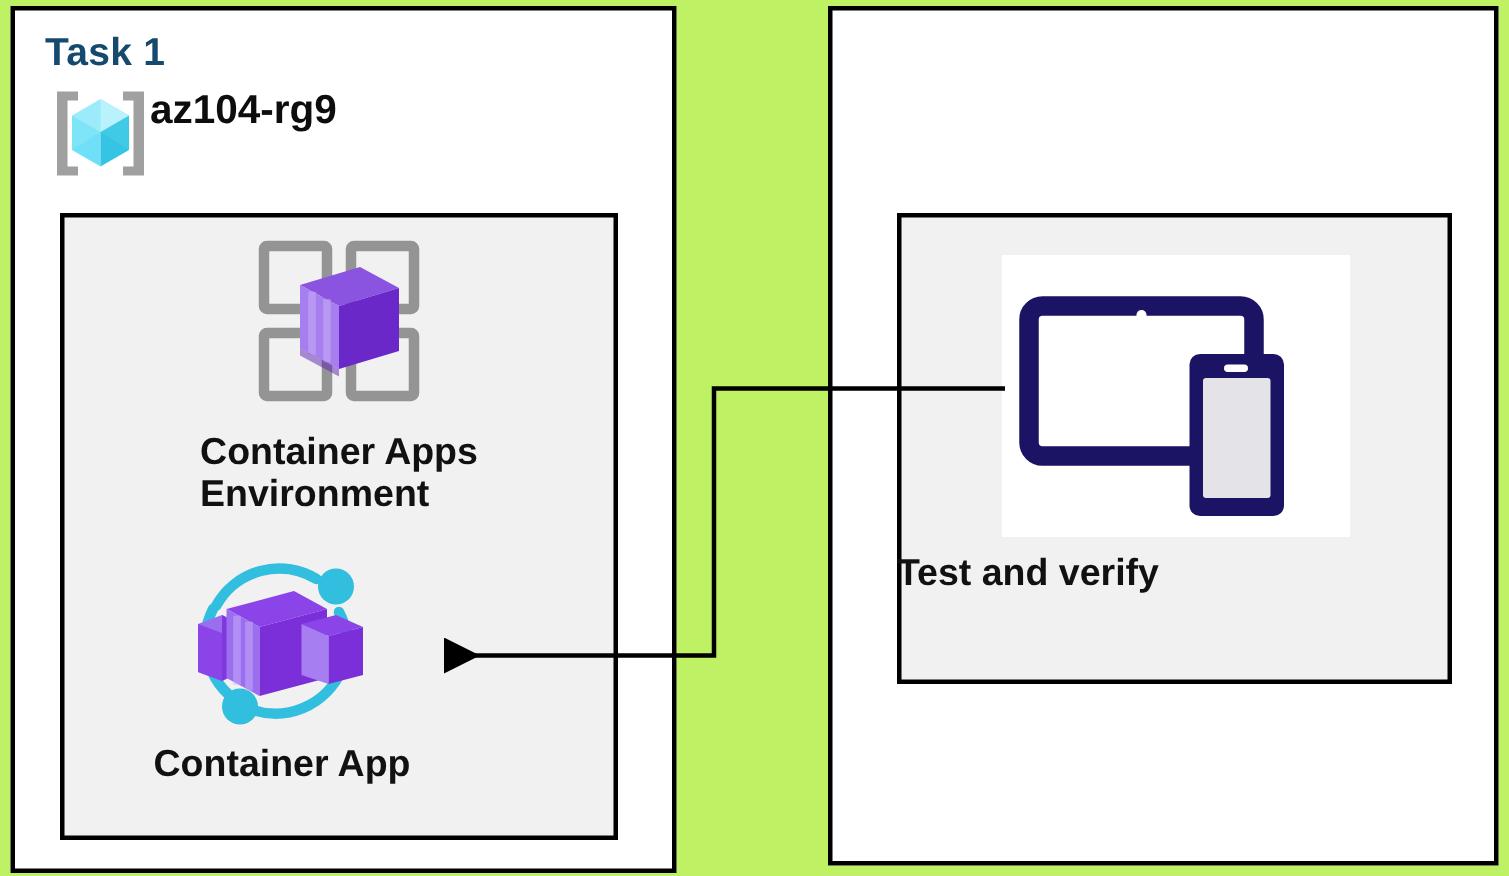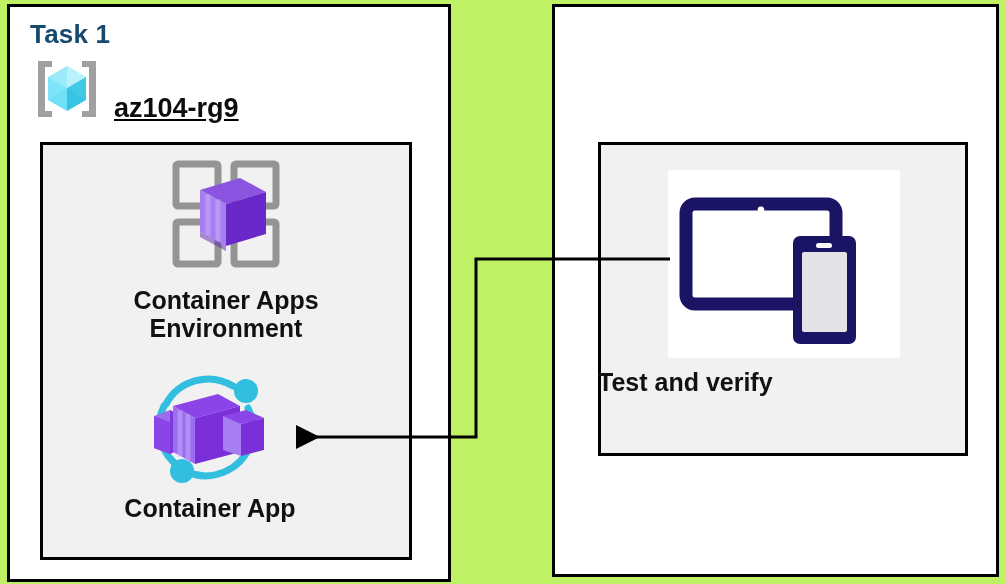--- a/index.html
+++ b/index.html
@@ -39,23 +39,22 @@
   }
   #task1-label { left: 30px;  top: 19px; }
   #task2-label { left: 585px; top: 19px; }
 
   
   #rg-row {
     position: absolute;
     left: 34px;
     top: 58px;
     display: flex;
-    align-items: flex-end;
-    gap: 14px;
-    text-decoration: underline;
+    align-items: flex-start;
+    gap: 0;
   }
   #rg-name {
     font-size: 27px;
     font-weight: bold;
     color: #0d0d0d;
     white-space: nowrap;
   }
 
   
   .inner-box {
@@ -68,27 +67,26 @@
   #task2-inner { left: 598px; top: 142px; width: 370px; height: 314px; }
 
   
   .tile {
     position: absolute;
     display: flex;
     flex-direction: column;
     align-items: center;
   }
   #cae-tile { left: 40px; top: 152px; width: 372px; }
-  #ca-tile  { left: 56px; top: 372px; width: 308px; }
+  #ca-tile  { left: 34px; top: 372px; width: 308px; }
 
   .tile-caption {
     font-size: 25px;
     font-weight: bold;
     color: #111111;
-    text-align: center;
     line-height: 1.12;
     margin-top: 6px;
     white-space: pre-line;
   }
 
   
   #tv-card {
     position: absolute;
     left: 668px;
     top: 170px;

